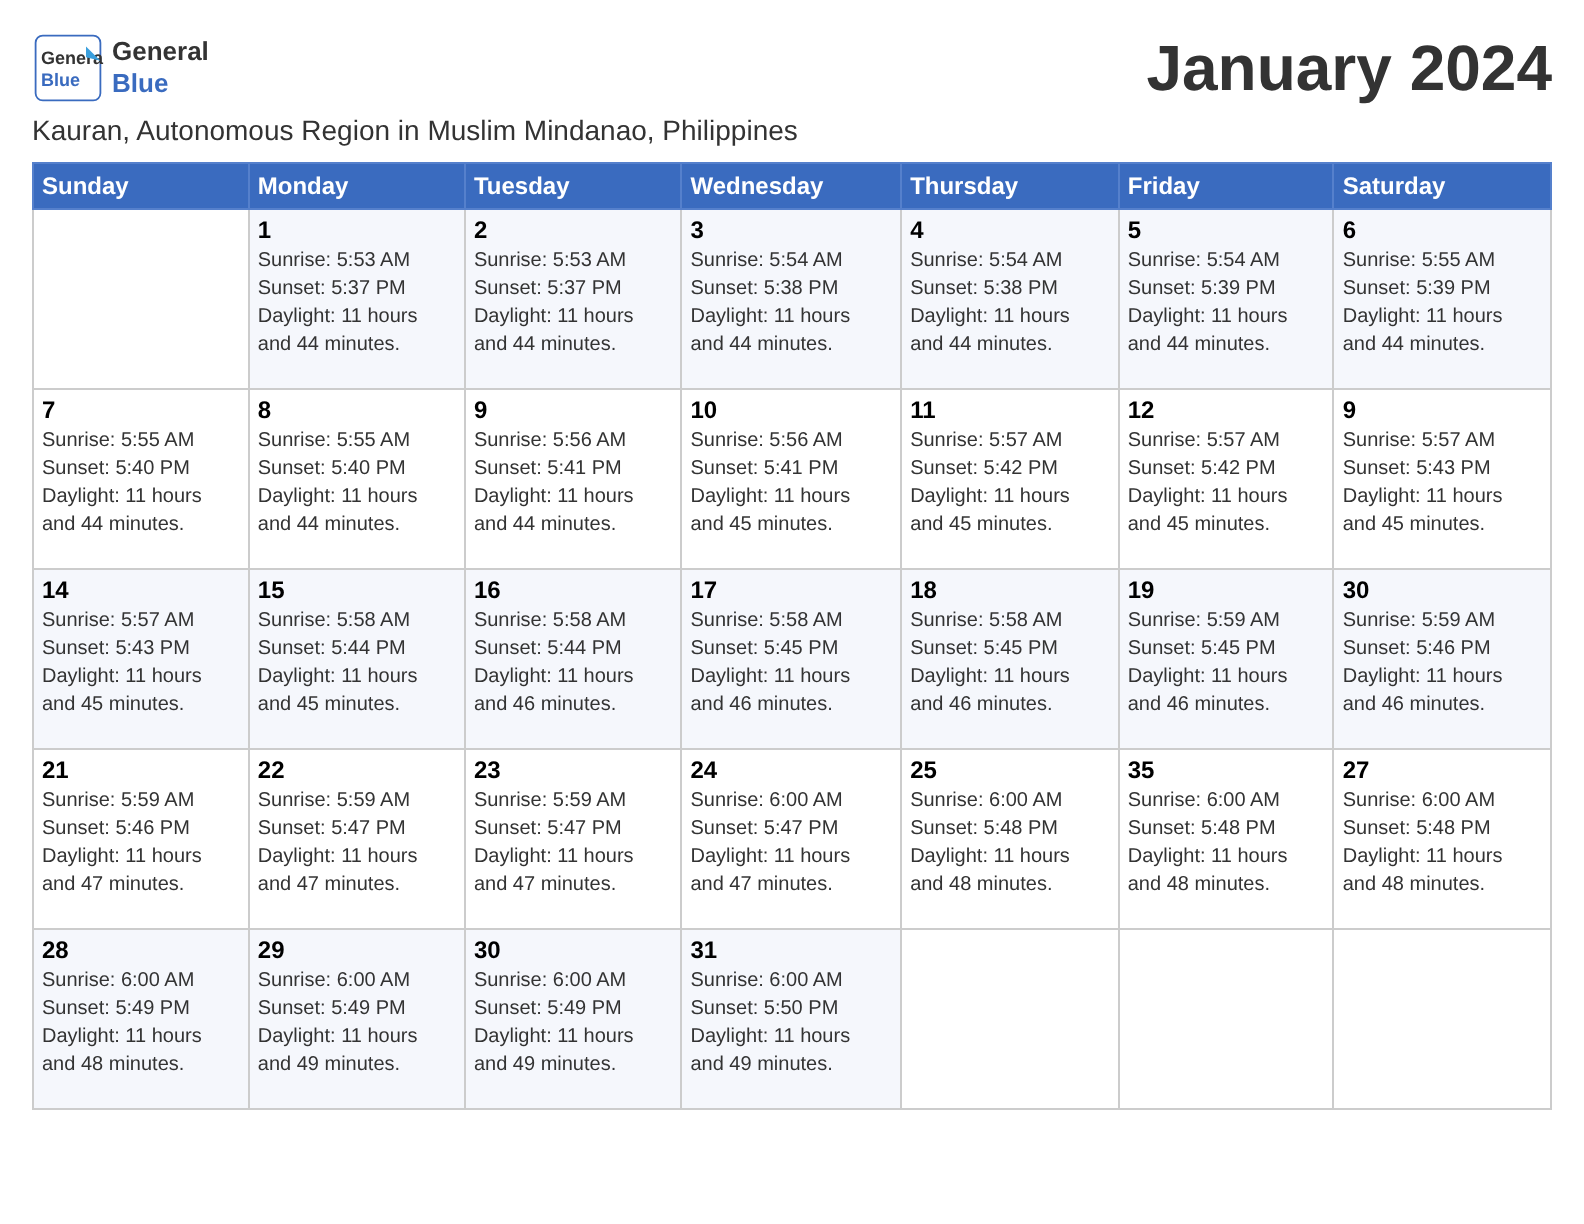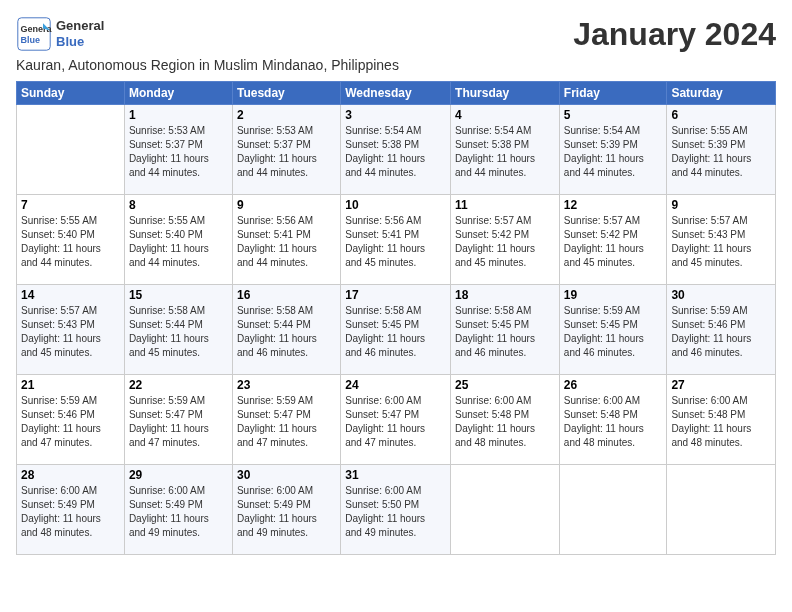--- a/index.html
+++ b/index.html
@@ -220,21 +220,21 @@
         </td>
         <td>
           <span class="day-number">24</span>
           <div class="day-info">Sunrise: 6:00 AM<br>Sunset: 5:47 PM<br>Daylight: 11 hours<br>and 47 minutes.</div>
         </td>
         <td>
           <span class="day-number">25</span>
           <div class="day-info">Sunrise: 6:00 AM<br>Sunset: 5:48 PM<br>Daylight: 11 hours<br>and 48 minutes.</div>
         </td>
         <td>
-          <span class="day-number">26</span>
+          <span class="day-number">35</span>
           <div class="day-info">Sunrise: 6:00 AM<br>Sunset: 5:48 PM<br>Daylight: 11 hours<br>and 48 minutes.</div>
         </td>
         <td>
           <span class="day-number">27</span>
           <div class="day-info">Sunrise: 6:00 AM<br>Sunset: 5:48 PM<br>Daylight: 11 hours<br>and 48 minutes.</div>
         </td>
       </tr>
       <tr>
         <td>
           <span class="day-number">28</span>

